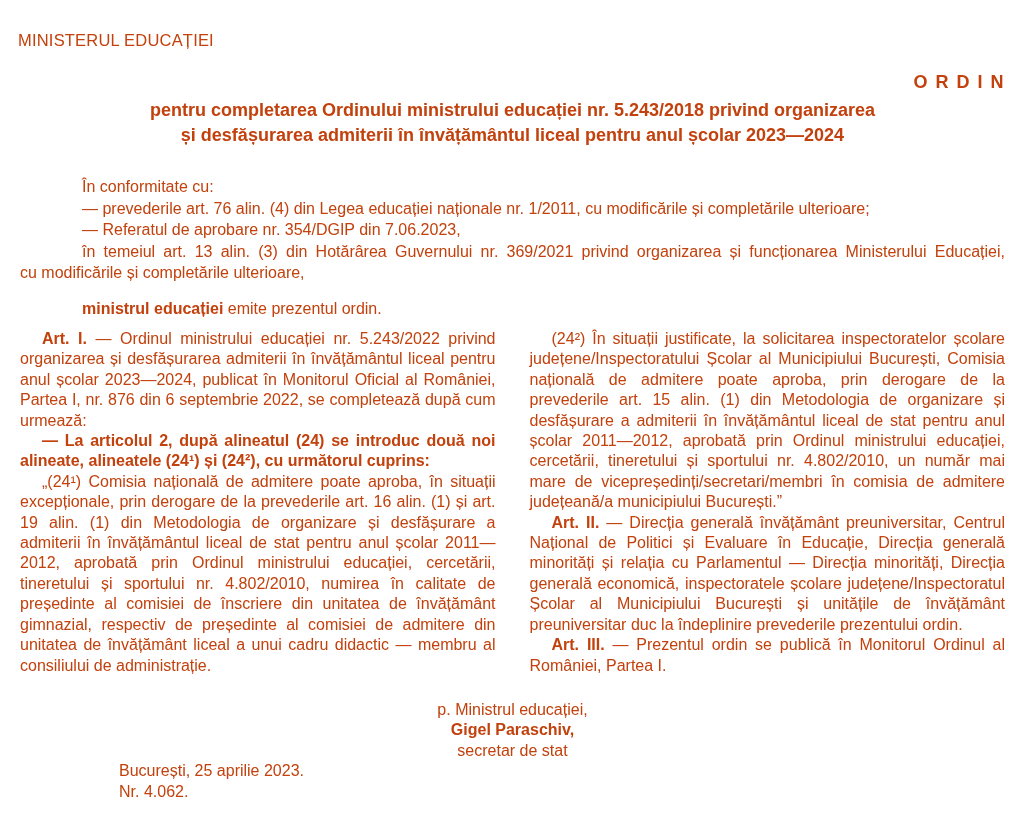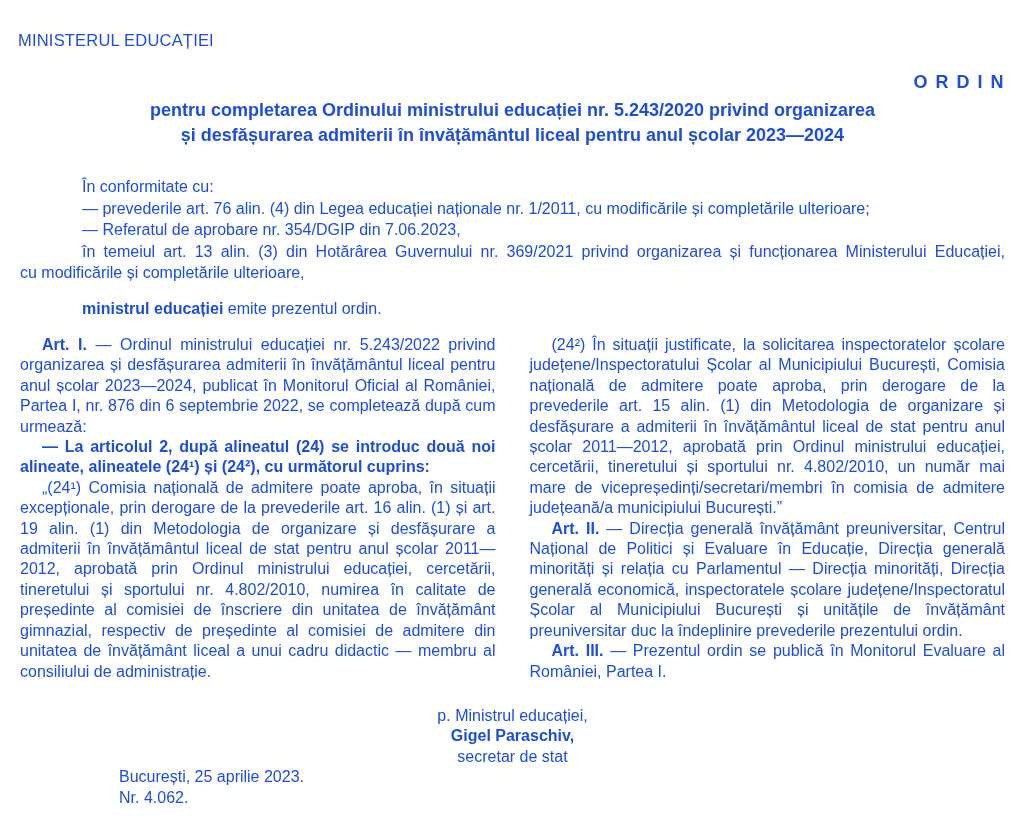--- a/index.html
+++ b/index.html
@@ -1,21 +1,21 @@
 <!DOCTYPE html>
 <html lang="ro"><head>
 <meta charset="utf-8">
 <style>
   html, body { margin: 0; padding: 0; background: #ffffff; }
   .page {
     position: relative;
     width: 1024px;
     height: 821px;
     background: #ffffff;
-    color: #1d4ed8;
+    color: #c2410c;
     font-family: "Liberation Sans", sans-serif;
     font-size: 16px;
     overflow: hidden;
     box-sizing: border-box;
     padding: 31px 19px 0 20px;
   }
   p { margin: 0; }
   .bold { font-weight: bold; }
 
   .ministry {
@@ -42,21 +42,21 @@
 
   .preamble {
     margin-top: 28px;
     line-height: 21.5px;
   }
   .preamble p.ind { text-indent: 62px; }
   .preamble .basis-first { text-align: justify; text-align-last: justify; }
   .preamble .enact { margin-top: 14px; }
 
   .columns {
-    margin-top: 16px;
+    margin-top: 10px;
     display: flex;
     gap: 34px;
   }
   .col { flex: 1 1 0; min-width: 0; }
   .col p {
     text-indent: 22px;
     text-align: justify;
     text-align-last: left;
     line-height: 20.4px;
   }
@@ -75,21 +75,21 @@
 </head>
 <body>
 
 <div class="page">
 
   <div class="ministry">MINISTERUL EDUCAȚIEI</div>
 
   <div class="kicker">O R D I N</div>
 
   <div class="title">
-    <div>pentru completarea Ordinului ministrului educației nr. 5.243/2020 privind organizarea</div>
+    <div>pentru completarea Ordinului ministrului educației nr. 5.243/2018 privind organizarea</div>
     <div>și desfășurarea admiterii în învățământul liceal pentru anul școlar 2023—2024</div>
   </div>
 
   <div class="preamble">
     <p class="ind">În conformitate cu:</p>
     <p class="ind">— prevederile art. 76 alin. (4) din Legea educației naționale nr. 1/2011, cu modificările și completările ulterioare;</p>
     <p class="ind">— Referatul de aprobare nr. 354/DGIP din 7.06.2023,</p>
     <p class="ind basis-first">în temeiul art. 13 alin. (3) din Hotărârea Guvernului nr. 369/2021 privind organizarea și funcționarea Ministerului Educației,</p>
     <p>cu modificările și completările ulterioare,</p>
     <p class="ind enact"><b>ministrul educației</b><span> emite prezentul ordin.</span></p>
@@ -99,21 +99,21 @@
 
     <div class="col">
       <p><b>Art. I.</b><span> — Ordinul ministrului educației nr. 5.243/2022 privind organizarea și desfășurarea admiterii în învățământul liceal pentru anul școlar 2023—2024, publicat în Monitorul Oficial al României, Partea I, nr. 876 din 6 septembrie 2022, se completează după cum urmează:</span></p>
       <p class="bold">— La articolul 2, după alineatul (24) se introduc două noi alineate, alineatele (24¹) și (24²), cu următorul cuprins:</p>
       <p>„(24¹) Comisia națională de admitere poate aproba, în situații excepționale, prin derogare de la prevederile art. 16 alin. (1) și art. 19 alin. (1) din Metodologia de organizare și desfășurare a admiterii în învățământul liceal de stat pentru anul școlar 2011—2012, aprobată prin Ordinul ministrului educației, cercetării, tineretului și sportului nr. 4.802/2010, numirea în calitate de președinte al comisiei de înscriere din unitatea de învățământ gimnazial, respectiv de președinte al comisiei de admitere din unitatea de învățământ liceal a unui cadru didactic — membru al consiliului de administrație.</p>
     </div>
 
     <div class="col">
       <p>(24²) În situații justificate, la solicitarea inspectoratelor școlare județene/Inspectoratului Școlar al Municipiului București, Comisia națională de admitere poate aproba, prin derogare de la prevederile art. 15 alin. (1) din Metodologia de organizare și desfășurare a admiterii în învățământul liceal de stat pentru anul școlar 2011—2012, aprobată prin Ordinul ministrului educației, cercetării, tineretului și sportului nr. 4.802/2010, un număr mai mare de vicepreședinți/secretari/membri în comisia de admitere județeană/a municipiului București.”</p>
       <p><b>Art. II.</b><span> — Direcția generală învățământ preuniversitar, Centrul Național de Politici și Evaluare în Educație, Direcția generală minorități și relația cu Parlamentul — Direcția minorități, Direcția generală economică, inspectoratele școlare județene/Inspectoratul Școlar al Municipiului București și unitățile de învățământ preuniversitar duc la îndeplinire prevederile prezentului ordin.</span></p>
-      <p><b>Art. III.</b><span> — Prezentul ordin se publică în Monitorul Evaluare al României, Partea I.</span></p>
+      <p><b>Art. III.</b><span> — Prezentul ordin se publică în Monitorul Ordinul al României, Partea I.</span></p>
     </div>
 
   </div>
 
   <div class="signature">
     <div>p. Ministrul educației,</div>
     <div class="bold">Gigel Paraschiv,</div>
     <div>secretar de stat</div>
   </div>
 

